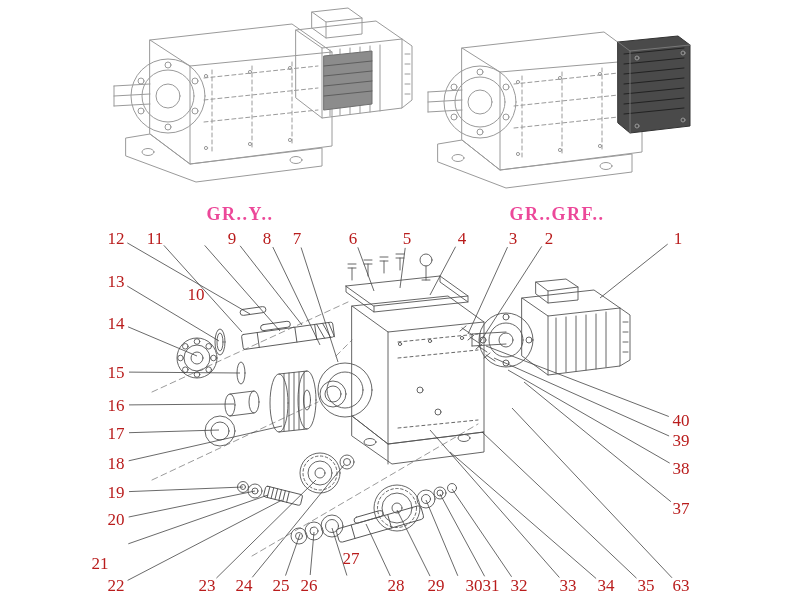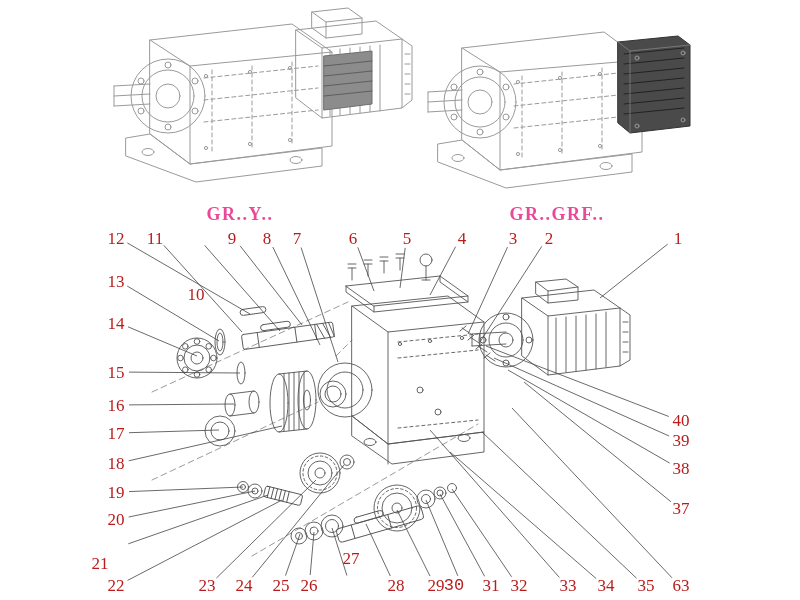--- a/index.html
+++ b/index.html
@@ -333,21 +333,21 @@
       <span class="callout" style="left: 116px; top: 519px;">20</span>
       <span class="callout" style="left: 100px; top: 547px; margin-top: 16px;">21</span>
       <span class="callout" style="left: 116px; top: 585px;">22</span>
       <span class="callout" style="left: 207px; top: 585px;">23</span>
       <span class="callout" style="left: 244px; top: 585px;">24</span>
       <span class="callout" style="left: 281px; top: 585px;">25</span>
       <span class="callout" style="left: 309px; top: 585px;">26</span>
       <span class="callout" style="left: 351px; top: 558px;">27</span>
       <span class="callout" style="left: 396px; top: 585px;">28</span>
       <span class="callout" style="left: 436px; top: 585px;">29</span>
-      <span class="callout" style="left: 454px; top: 585px; font-family: Liberation Mono, monospace;">30</span>
+      <span class="callout" style="left: 474px; top: 585px;">30</span>
       <span class="callout" style="left: 491px; top: 585px;">31</span>
       <span class="callout" style="left: 519px; top: 585px;">32</span>
       <span class="callout" style="left: 568px; top: 585px;">33</span>
       <span class="callout" style="left: 606px; top: 585px;">34</span>
       <span class="callout" style="left: 646px; top: 585px;">35</span>
       <span class="callout" style="left: 681px; top: 585px;">63</span>
       <span class="callout" style="left: 681px; top: 508px;">37</span>
       <span class="callout" style="left: 681px; top: 468px;">38</span>
       <span class="callout" style="left: 681px; top: 440px;">39</span>
       <span class="callout" style="left: 681px; top: 420px;">40</span>

